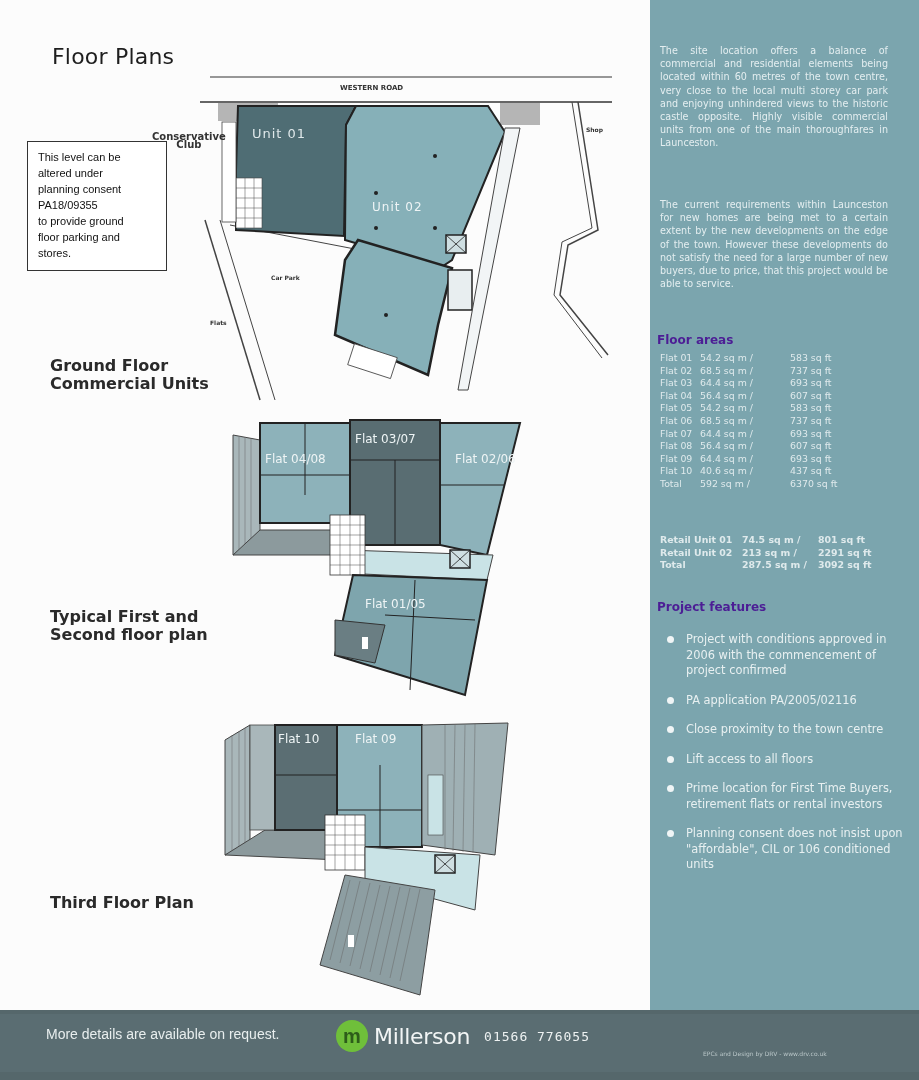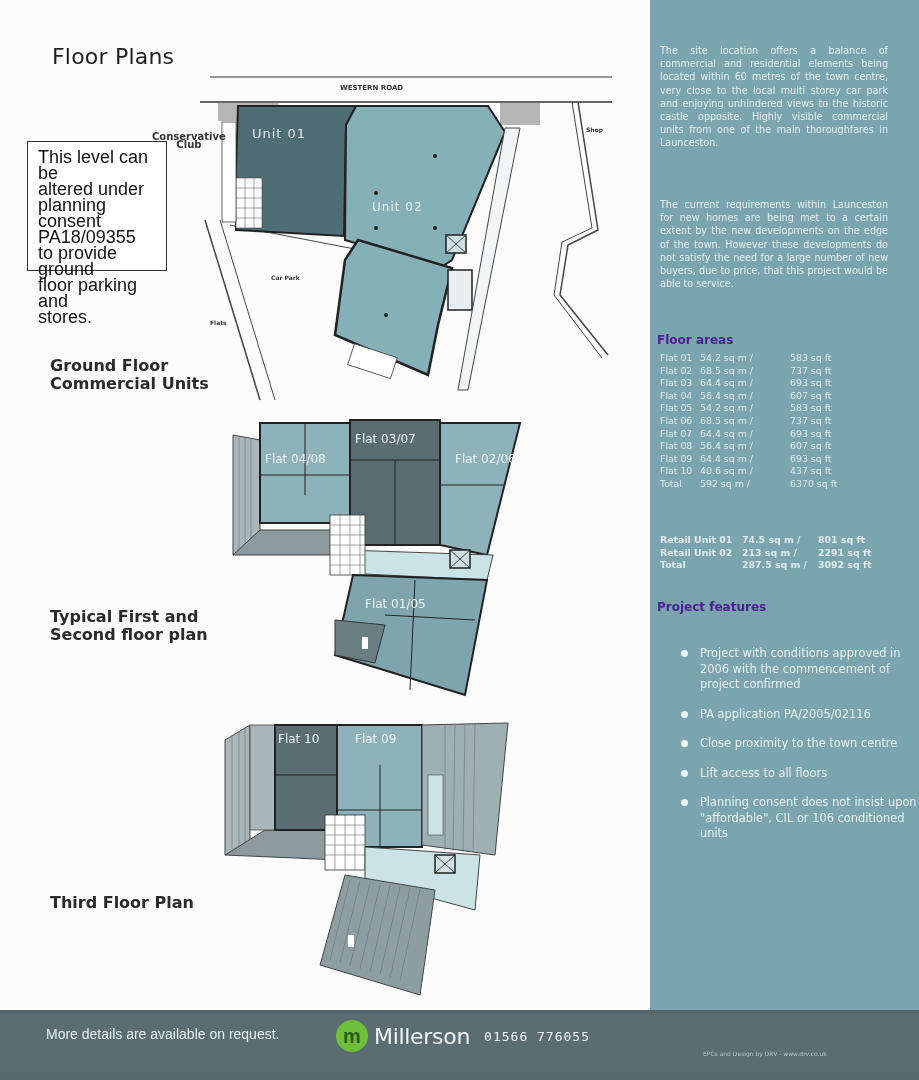--- a/index.html
+++ b/index.html
@@ -1,32 +1,32 @@
 <!DOCTYPE html>
 <html><head>
 <meta charset="utf-8">
 <style>
   html, body { margin:0; padding:0; }
   body { width:919px; height:1080px; position:relative; overflow:hidden; background:#fbfbfb; font-family:"DejaVu Sans", sans-serif; }
   .left { position:absolute; left:0; top:0; width:650px; height:1010px; background:#fcfcfc; }
   .title { position:absolute; left:52px; top:44px; font-size:22px; color:#1e1e1e; letter-spacing:0.2px; }
-  .note-box { position:absolute; left:27px; top:141px; width:140px; height:130px; border:1.5px solid #333; background:#fff; box-sizing:border-box; padding:7px 6px 6px 10px; font-family:"Liberation Sans", sans-serif; font-size:18px; line-height:16px; color:#111; }
+  .note-box { position:absolute; left:27px; top:141px; width:140px; height:130px; border:1.5px solid #333; background:#fff; box-sizing:border-box; padding:7px 6px 6px 10px; font-family:"Liberation Sans", sans-serif; font-size:11px; line-height:16px; color:#111; }
   .note-box span { display:block; }
   .plan-label { position:absolute; left:50px; font-size:16px; font-weight:bold; color:#2a2a2a; line-height:18px; }
   .plan-label span { display:block; }
   .plan { position:absolute; }
   .svg-text { font-family:"DejaVu Sans", sans-serif; }
   .right { position:absolute; left:650px; top:0; width:269px; height:1010px; background:#7ba5ae; color:#e9f1f2; }
   .para { position:absolute; left:10px; width:228px; font-size:9.6px; line-height:13.2px; text-align:justify; color:#e4eef0; }
   .sec-title { position:absolute; left:7px; font-size:12px; font-weight:bold; color:#4c1d95; }
   .areas { position:absolute; left:10px; font-size:9.4px; line-height:12.6px; color:#dfeaec; }
   .arow { display:flex; white-space:nowrap; }
   .arow .n { width:40px; }
   .arow .m { width:90px; }
-  .features { position:absolute; left:12px; top:630px; width:240px; margin:16px; padding:0; list-style:none; }
+  .features { position:absolute; left:12px; top:630px; width:240px; margin:2px; padding:0; list-style:none; }
   .features li { position:relative; padding-left:22px; font-size:11.4px; line-height:15.5px; color:#e8f0f1; margin-bottom:14px; }
   .features li .dot { position:absolute; left:3px; top:4px; width:7px; height:7px; border-radius:50%; background:#f0f5f6; }
   .footer { position:absolute; left:0; top:1010px; width:919px; height:70px; background:#55676b; }
   .footer-band { position:absolute; left:0; top:4px; width:919px; height:58px; background:#5a6d72; }
   .footer-text { position:absolute; left:46px; top:1026px; font-family:"Liberation Sans", sans-serif; font-size:14px; color:#e8eeee; }
   .brand { position:absolute; left:336px; top:1020px; display:flex; align-items:center; }
   .brand-logo { width:32px; height:32px; border-radius:50%; background:#6fbf3a; display:flex; align-items:center; justify-content:center; color:#2d5d1a; font-weight:bold; font-size:20px; font-family:"Liberation Sans", sans-serif; }
   .brand-name { margin-left:6px; font-size:22px; color:#f2f5f5; font-family:"DejaVu Sans", sans-serif; letter-spacing:-0.3px; }
   .brand-phone { margin-left:14px; font-size:13px; color:#eef2f2; font-family:"DejaVu Sans Mono", monospace; letter-spacing:1px; }
   .credit { position:absolute; left:703px; top:1050px; font-size:6px; color:#b9c6c8; }
@@ -312,20 +312,21 @@
         <span>3092 sq ft</span>
       </div>
   </div>
 
   <div class="sec-title" style="top:600px;">Project features</div>
   <ul class="features">
     <li><span class="dot"></span><span>Project with conditions approved in 2006 with the commencement of project confirmed</span></li>
     <li><span class="dot"></span><span>PA application PA/2005/02116</span></li>
     <li><span class="dot"></span><span>Close proximity to the town centre</span></li>
     <li><span class="dot"></span><span>Lift access to all floors</span></li>
+    <li><span class="dot"></span><span>Prime location for First Time Buyers, retirement flats or rental investors</span></li>
     <li><span class="dot"></span><span>Planning consent does not insist upon "affordable", CIL or 106 conditioned units</span></li>
   </ul>
 </div>
 
 <div class="footer">
   <div class="footer-band"></div>
 </div>
 <div class="footer-text">More details are available on request.</div>
 <div class="brand">
   <div class="brand-logo">m</div>

